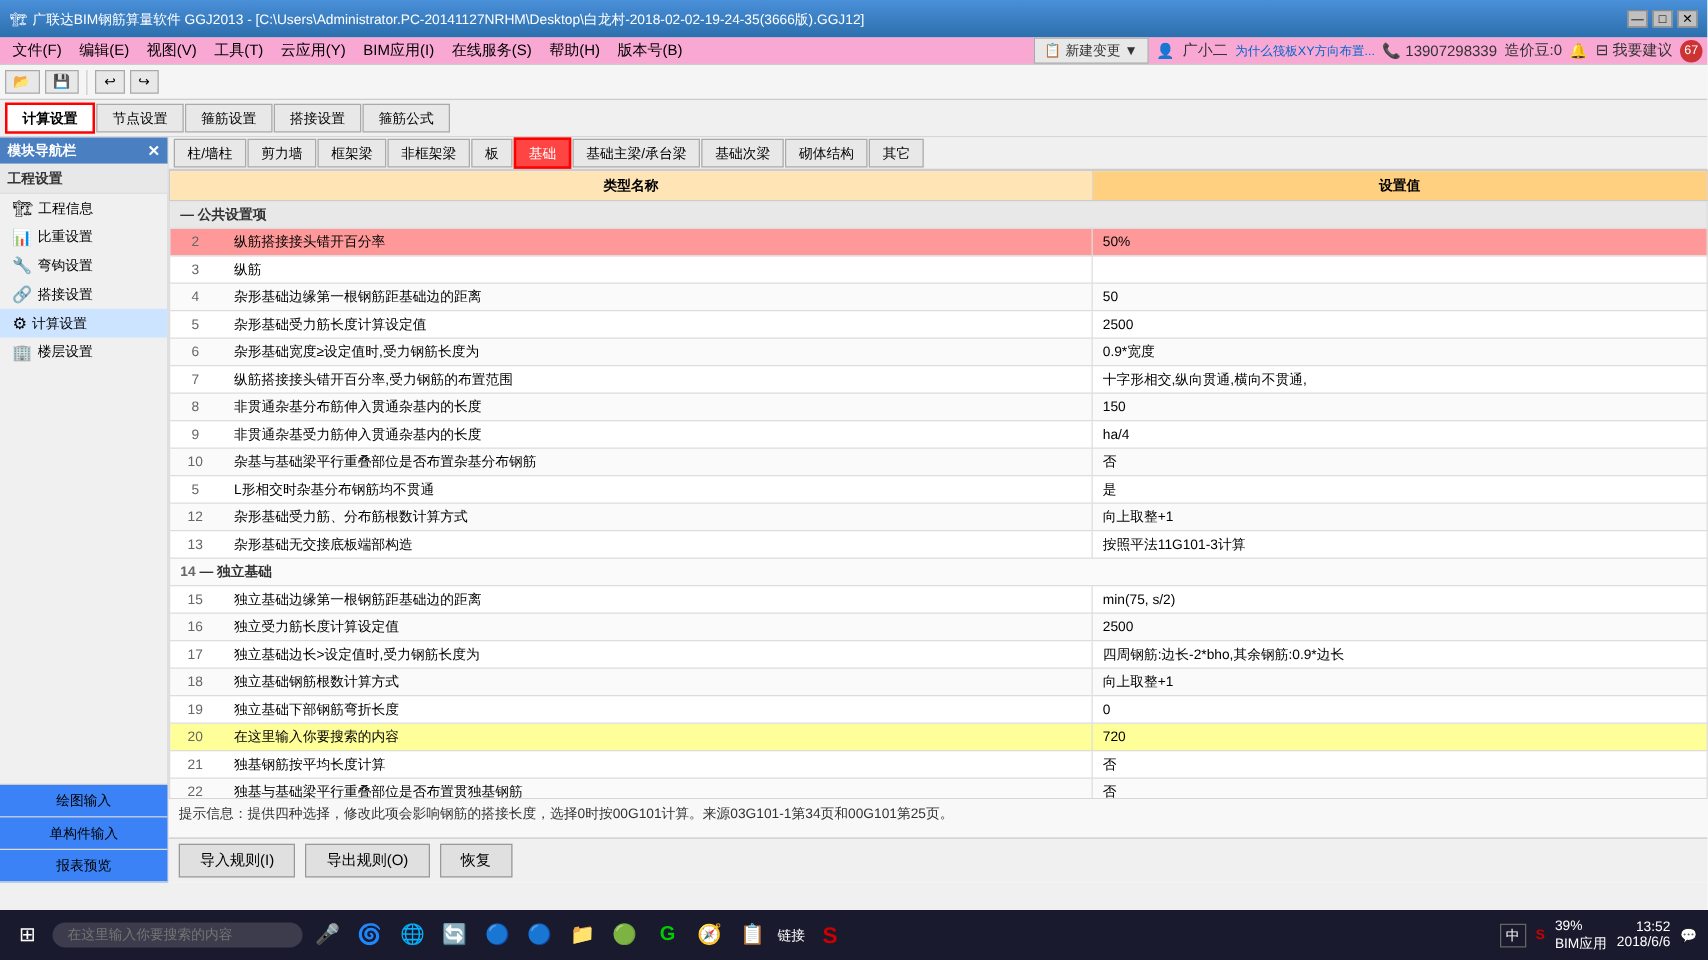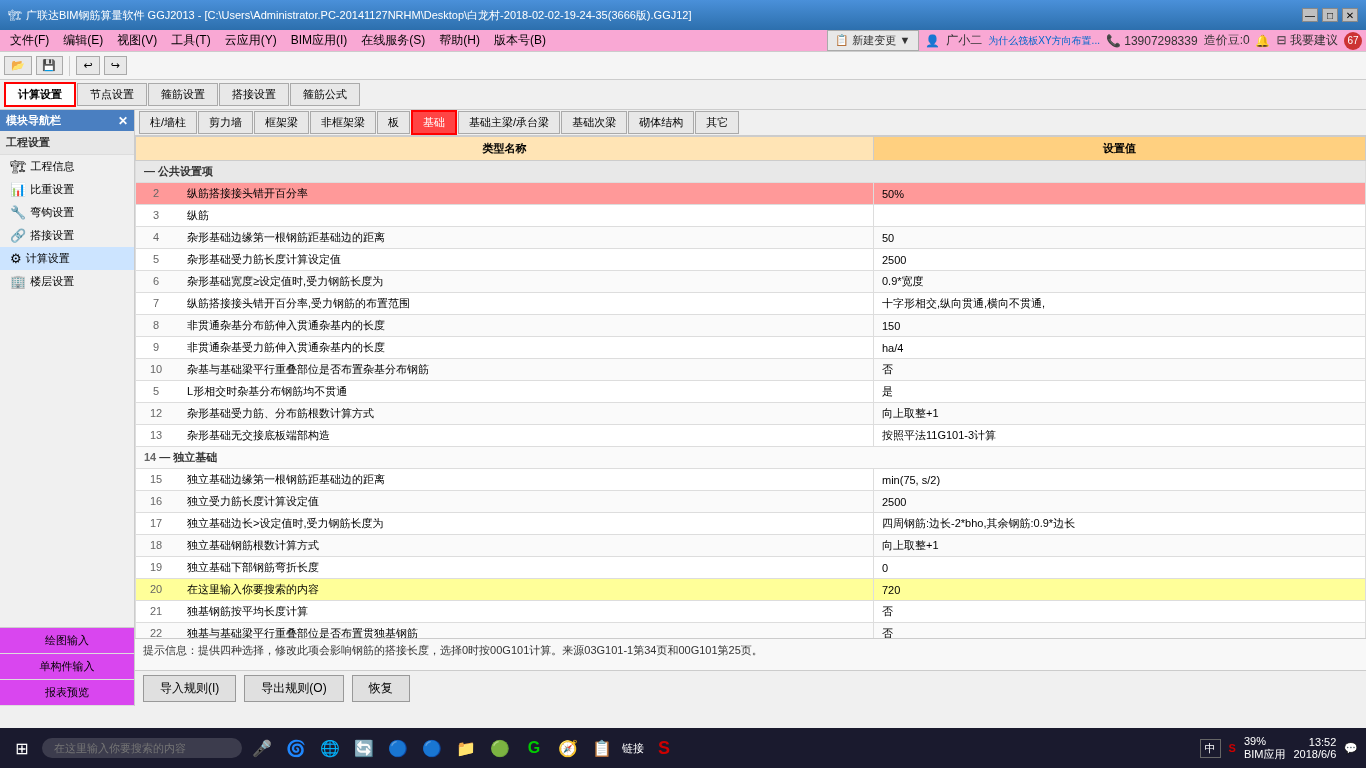--- a/index.html
+++ b/index.html
@@ -72,21 +72,21 @@
       justify-content: space-between;
     }
     .sidebar-title { font-size: 11px; }
     .sidebar-close { cursor: pointer; font-size: 12px; }
     .sidebar-section { padding: 4px 6px; font-size: 11px; color: #333; font-weight: bold; border-bottom: 1px solid #ddd; background: #e8e8e8; }
     .sidebar-item { padding: 4px 10px; font-size: 11px; cursor: pointer; display: flex; align-items: center; gap: 4px; }
     .sidebar-item.active { background: #cce4ff; }
     .sidebar-icon { font-size: 13px; }
 
     .sidebar-bottom { margin-top: auto; border-top: 1px solid #ccc; }
-    .sidebar-bottom-item { padding: 5px 8px; font-size: 11px; cursor: pointer; border-bottom: 1px solid #ddd; text-align: center; background: #d946ef; }
+    .sidebar-bottom-item { padding: 5px 8px; font-size: 11px; cursor: pointer; border-bottom: 1px solid #ddd; text-align: center; background: #3b82f6; }
 
     
     .content {
       flex: 1;
       display: flex;
       flex-direction: column;
       background: white;
     }
 
     

